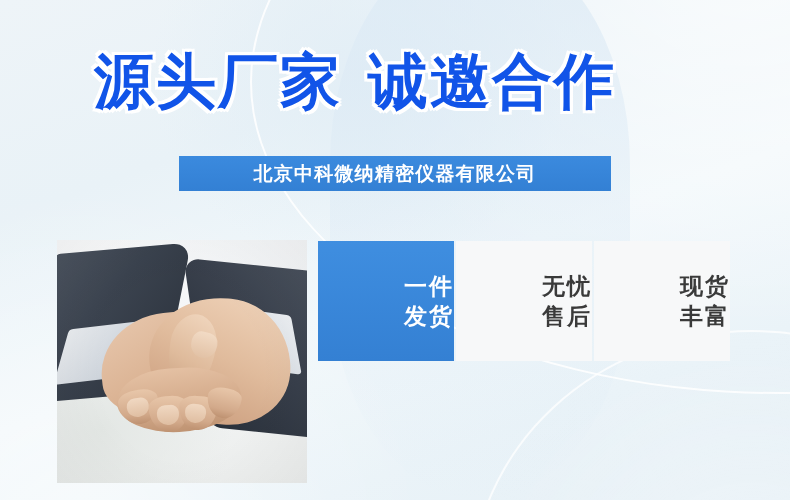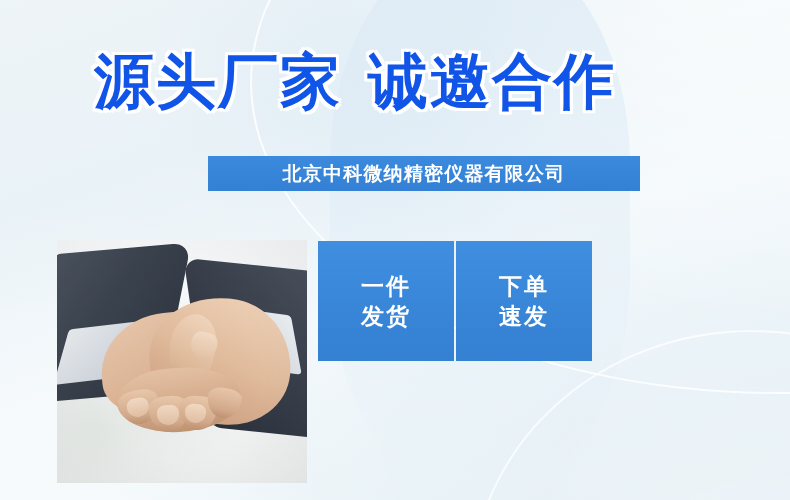--- a/index.html
+++ b/index.html
@@ -78,21 +78,20 @@
 
   
   .company-banner {
     position: absolute;
     left: 179px; top: 156px;
     width: 432px; height: 35px;
     background: linear-gradient(180deg, #3b8ade 0%, #3380d4 100%);
     display: flex;
     align-items: center;
     justify-content: center;
-    margin-left: 29px;
   }
   .company-banner-text {
     color: #ffffff;
     font-size: 19px;
     font-weight: bold;
     letter-spacing: 1.2px;
     white-space: nowrap;
   }
 
   
@@ -208,21 +207,21 @@
     left: 318px; top: 241px;
     width: 412px; height: 241px;
     display: grid;
     grid-template-columns: repeat(3, 1fr);
     grid-template-rows: repeat(2, 1fr);
     gap: 2px;
   }
   .tile {
     display: flex;
     flex-direction: column;
-    align-items: center;
+    align-items: flex-end;
     justify-content: center;
     font-size: 23px;
     font-weight: bold;
     line-height: 30px;
     letter-spacing: 2px;
   }
   .tile-blue {
     background: linear-gradient(180deg, #3f8ee0 0%, #3480d3 100%);
     color: #ffffff;
   }
@@ -275,24 +274,28 @@
     </div>
   </div>
 
   <div class="feature-grid">
 
     <div class="tile tile-blue">
       <span class="tile-line">一件</span>
       <span class="tile-line">发货</span>
     </div>
 
-
-
-
-    <div class="tile tile-blue">
-      <span class="tile-line">下单</span>
-      <span class="tile-line">速发</span>
+    <div class="tile tile-light">
+      <span class="tile-line">无忧</span>
+      <span class="tile-line">售后</span>
     </div>
 
 
+    <div class="tile tile-light">
+      <span class="tile-line">现货</span>
+      <span class="tile-line">丰富</span>
+    </div>
+
+
+
   </div>
 
 </div>
 
 </body></html>

